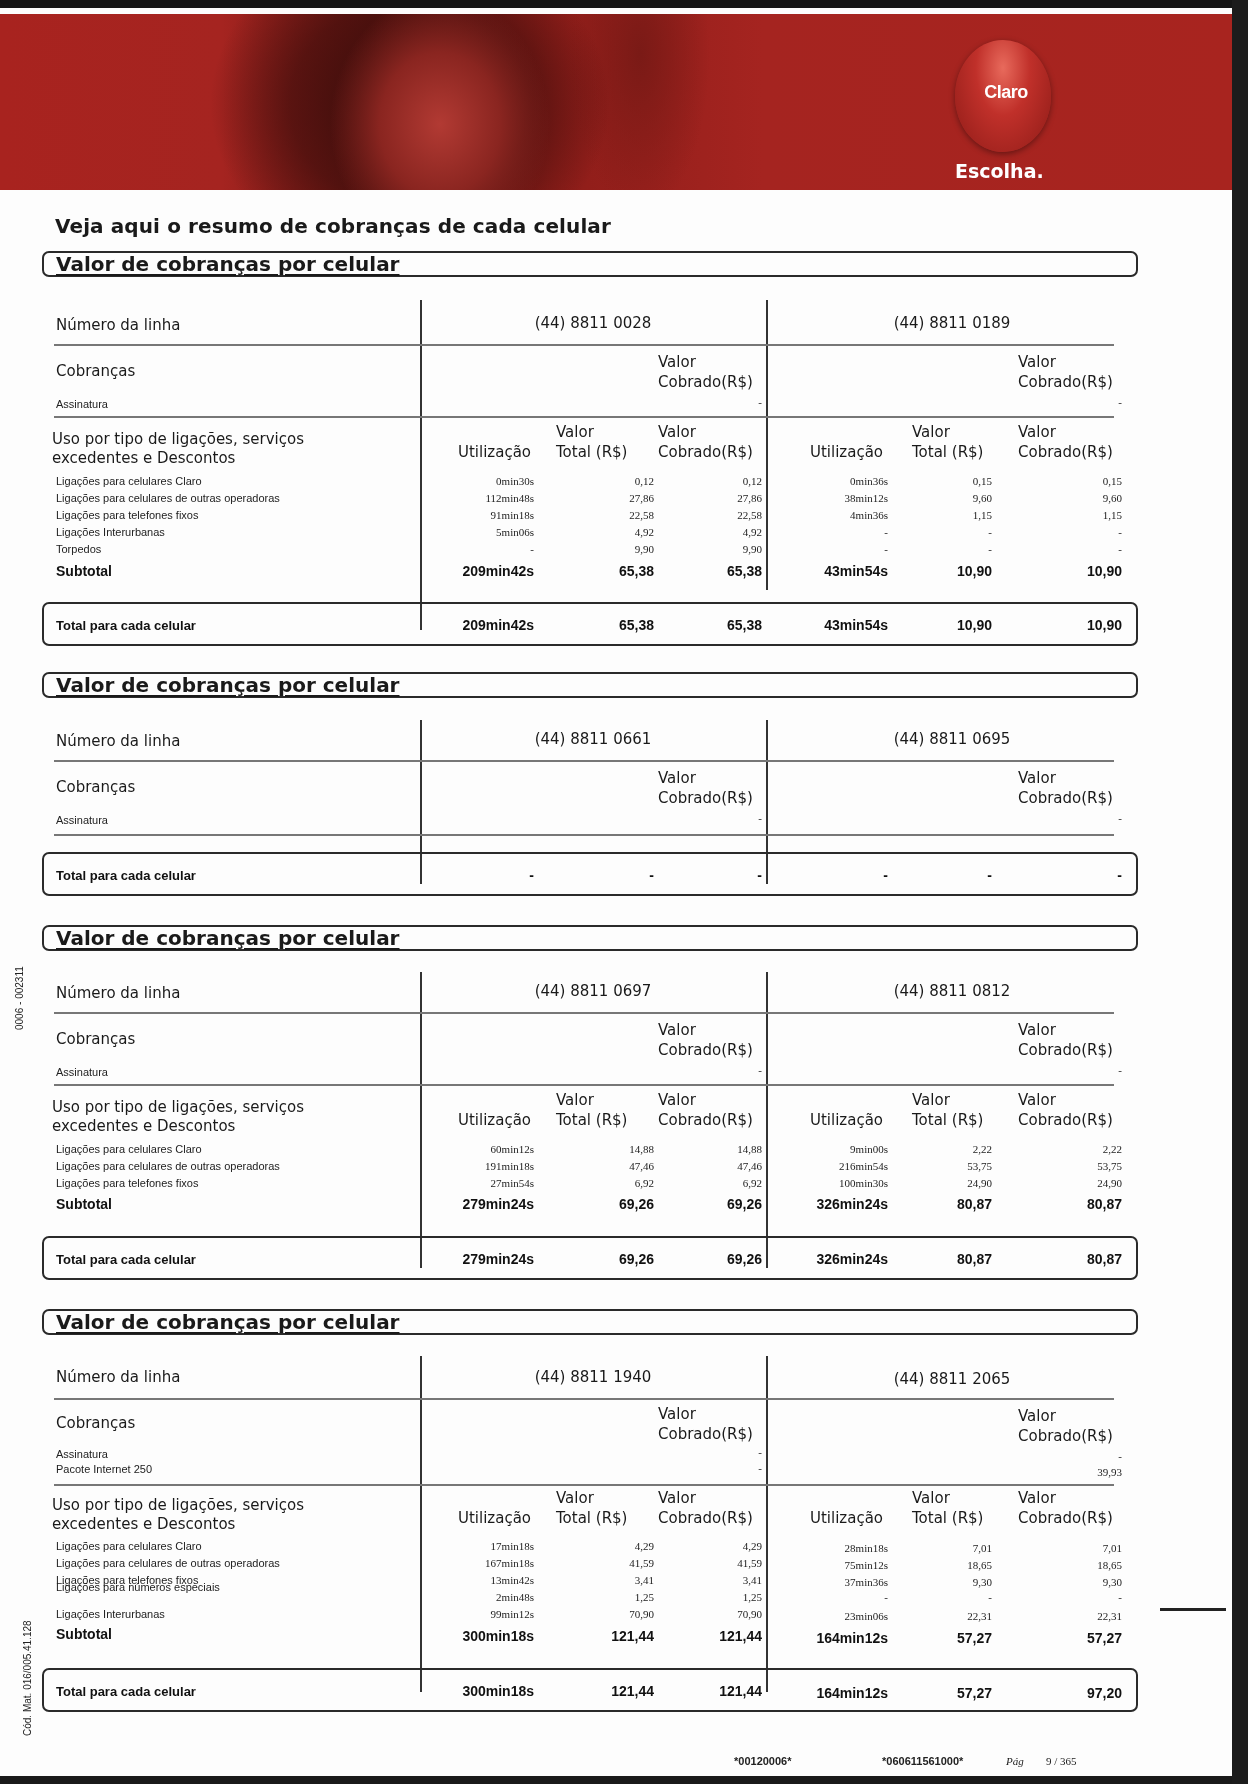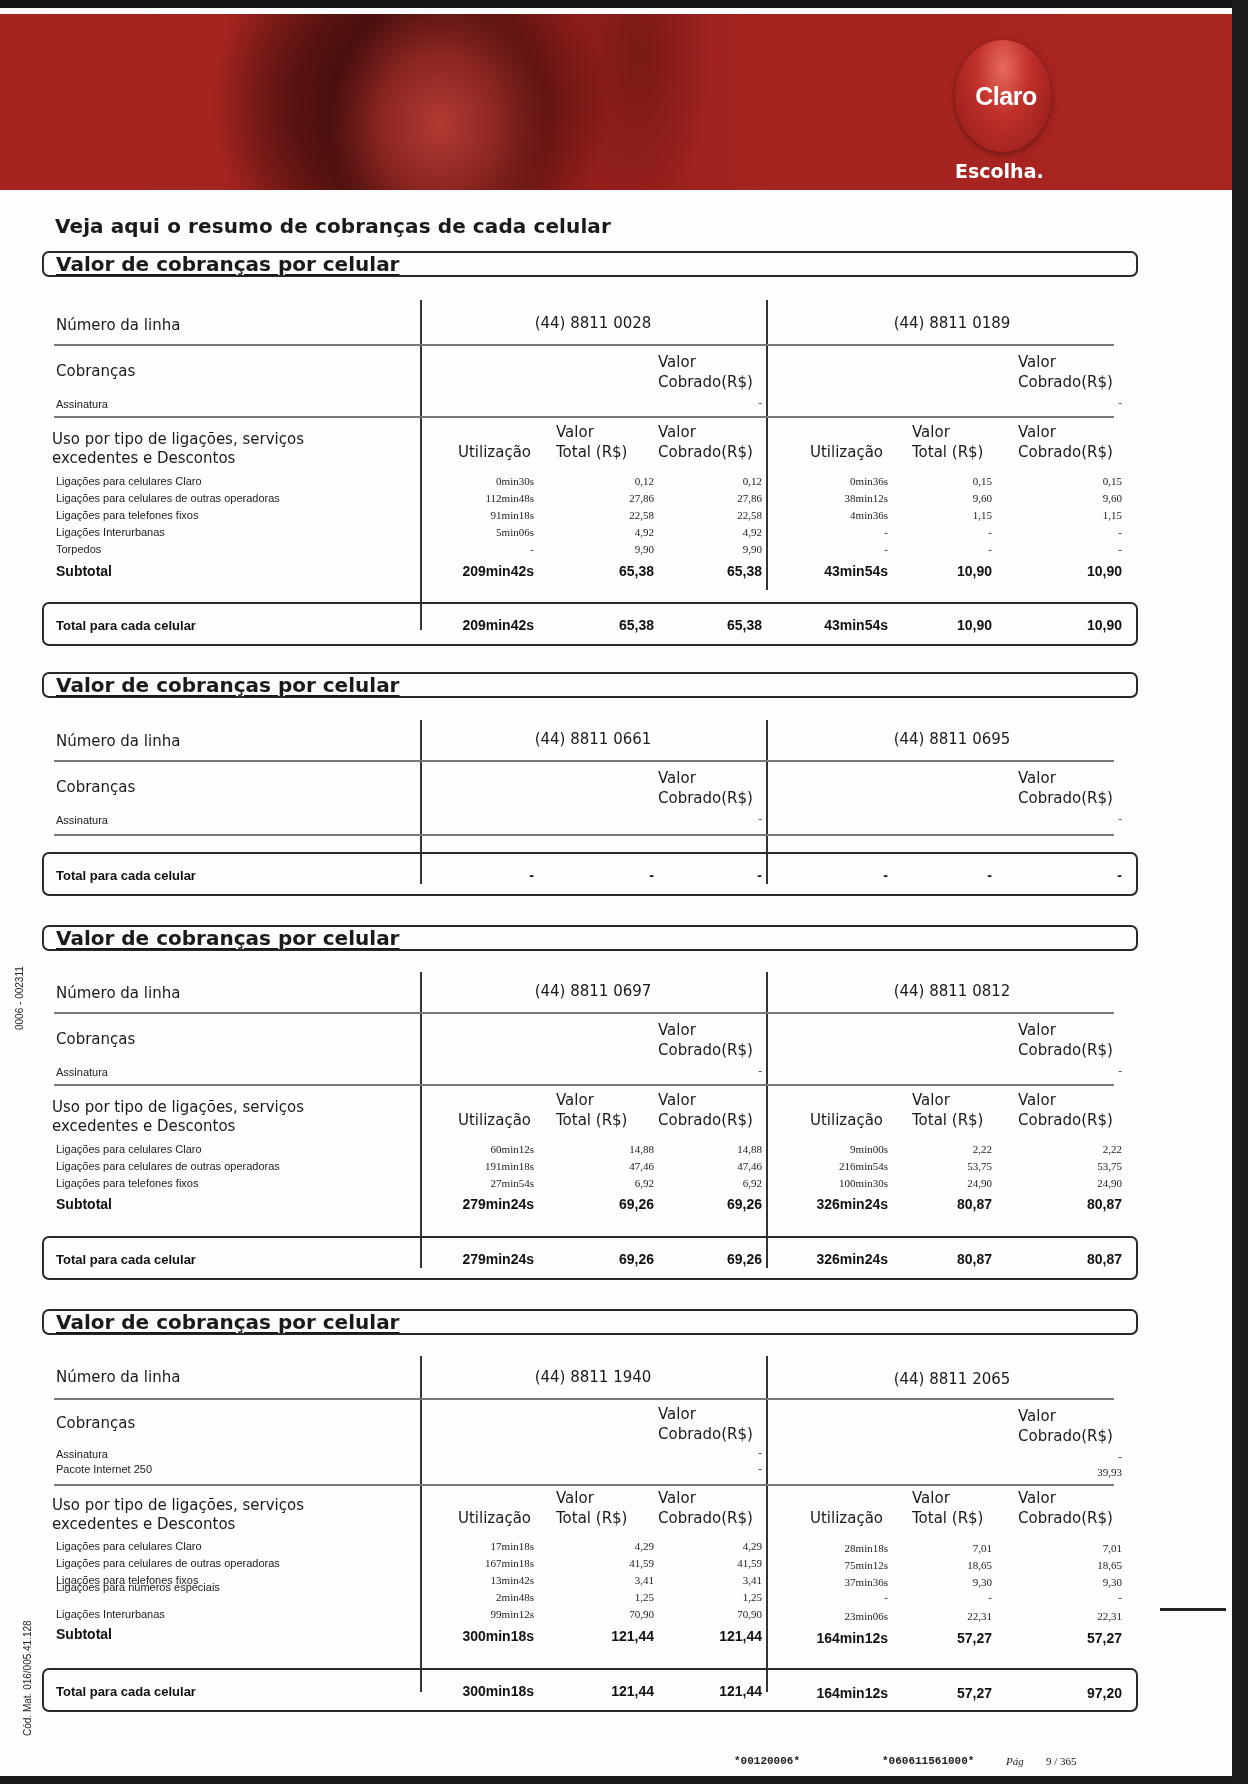--- a/index.html
+++ b/index.html
@@ -27,21 +27,21 @@
       radial-gradient(ellipse 70px 160px at 430px 40px, #7a1a16 0%, rgba(0,0,0,0) 100%);
   }
   .logo-circle {
     position: absolute; left: 955px; top: 26px; width: 96px; height: 112px;
     border-radius: 50%;
     background: radial-gradient(ellipse at 50% 25%, #e86a5c 0%, #c0302a 40%, #8e1b17 100%);
     box-shadow: 0 2px 6px rgba(0,0,0,0.4);
   }
   .logo-text {
     position: absolute; left: 961px; top: 68px; width: 90px; text-align: center;
-    color: #fff; font-family: "Liberation Sans", sans-serif; font-size: 25px; font-weight: bold; letter-spacing: -0.5px;
+    color: #fff; font-family: "Liberation Sans", sans-serif; font-size: 18px; font-weight: bold; letter-spacing: -0.5px;
   }
   .logo-tagline {
     position: absolute; left: 955px; top: 146px; width: 110px;
     color: #fff; font-family: "DejaVu Sans", sans-serif; font-size: 19px; font-weight: bold;
   }
 
   .page-title {
     position: absolute; left: 55px; top: 214px;
     font-size: 20px; font-weight: bold; color: #1a1a1a; letter-spacing: 0.1px;
   }
@@ -71,21 +71,21 @@
   .total-box {
     position: absolute; left: 0; width: 1096px; height: 44px;
     border: 2px solid #2a2a2a; border-radius: 7px;
   }
 
   .side-text {
     position: absolute; transform: rotate(-90deg); transform-origin: left top;
     font-family: "Liberation Sans", sans-serif; font-size: 10px; color: #222; white-space: nowrap;
   }
   .edge-mark { position: absolute; left: 1160px; top: 1608px; width: 66px; height: 3px; background: #222; }
-  .footer { position: absolute; top: 1755px; font-family: Liberation Mono, monospace; font-size: 11px; font-weight: bold; color: #222; }
+  .footer { position: absolute; top: 1755px; font-family: Liberation Sans, sans-serif; font-size: 11px; font-weight: bold; color: #222; }
   .footer.light { font-weight: normal; font-family: "Liberation Serif", serif; }
 </style>
 </head>
 <body>
 
 <div class="top-edge"></div>
 <div class="page"></div>
 <div class="right-edge"></div>
 
 <div class="banner">

